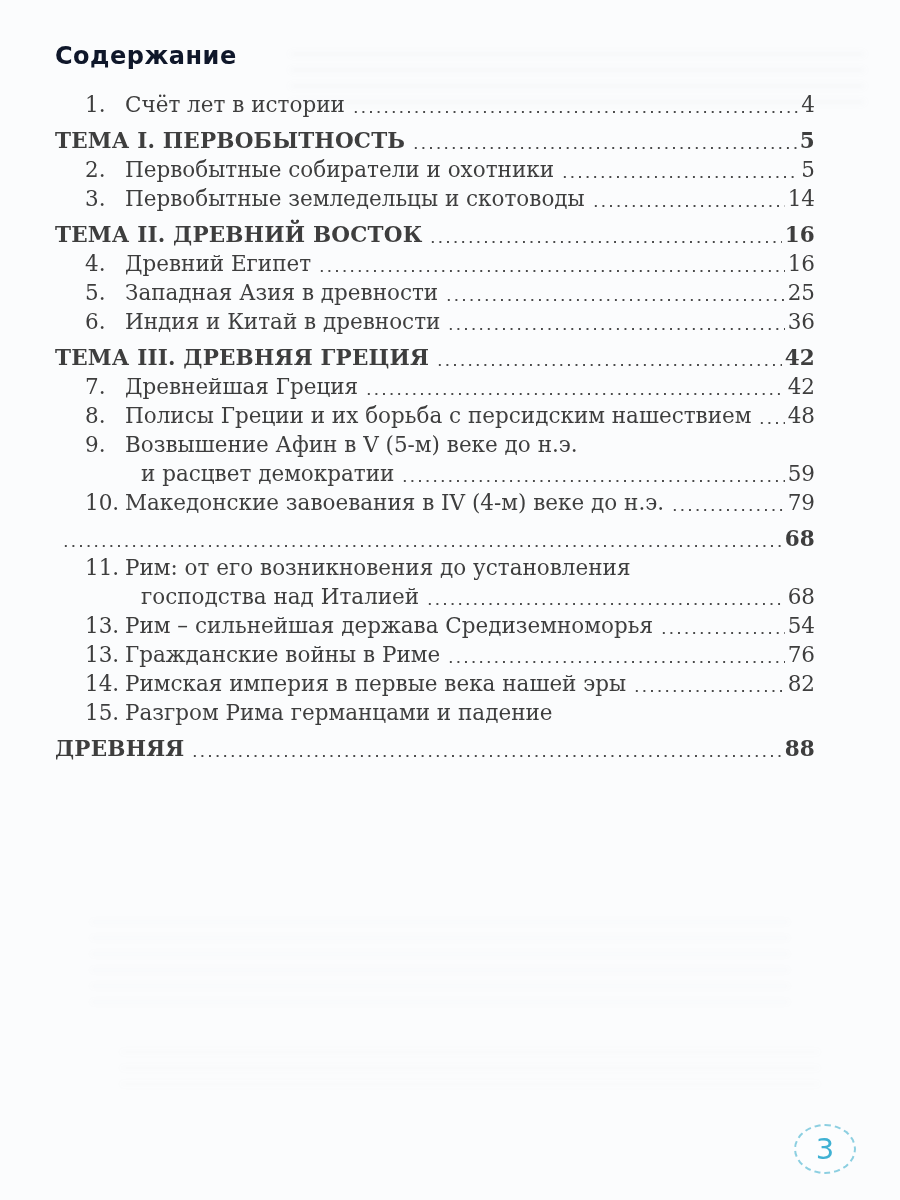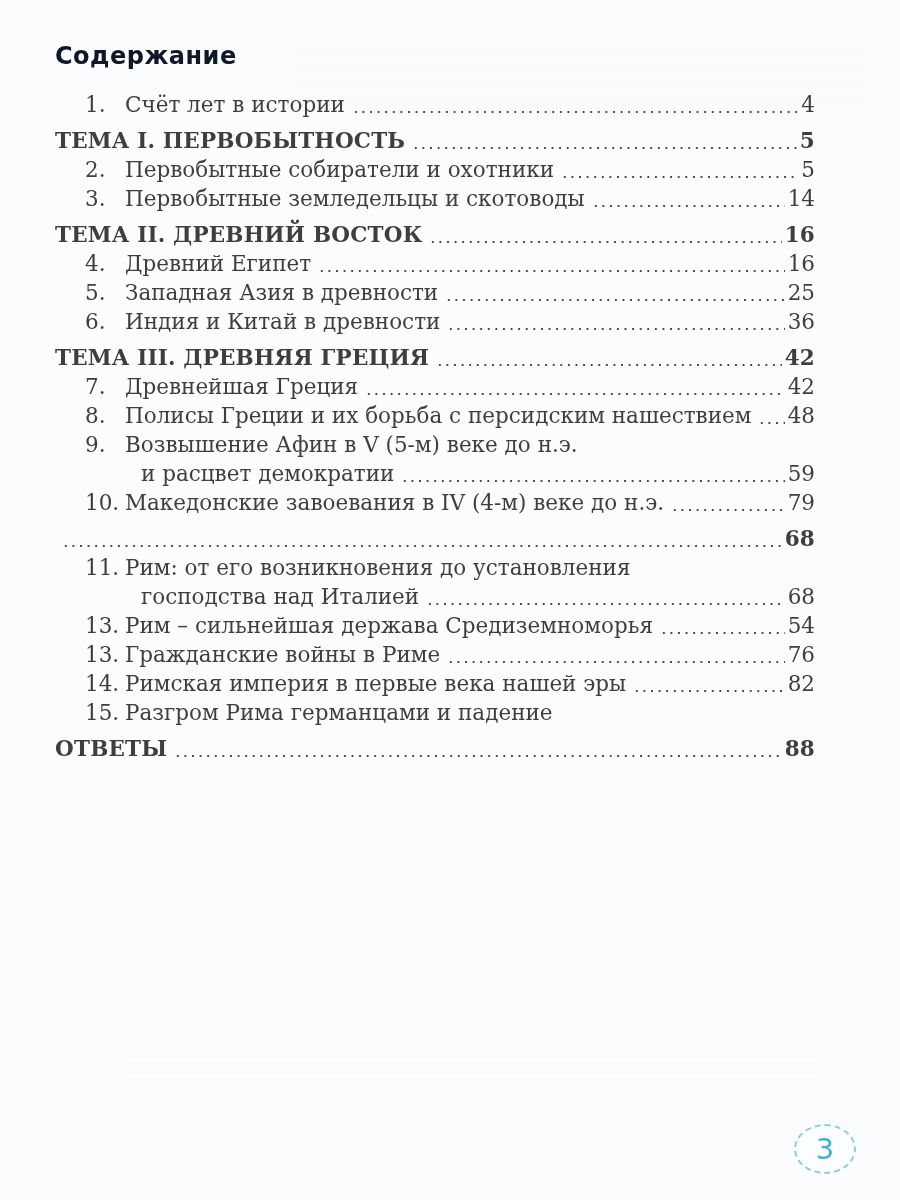--- a/index.html
+++ b/index.html
@@ -202,21 +202,21 @@
         <span class="num">14.</span>
         <span class="txt">Римская империя в первые века нашей эры</span>
         <span class="leader"></span>
         <span class="pg">82</span>
       </div>
       <div class="row item">
         <span class="num">15.</span>
         <span class="txt">Разгром Рима германцами и падение</span>
       </div>
       <div class="row theme">
-        <span class="txt">ОТВЕТЫ</span>
+        <span class="txt">ДРЕВНЯЯ</span>
         <span class="leader"></span>
         <span class="pg">88</span>
       </div>
     </div>
 
   <div class="badge">
     <span>3</span>
   </div>
 </div>
 

